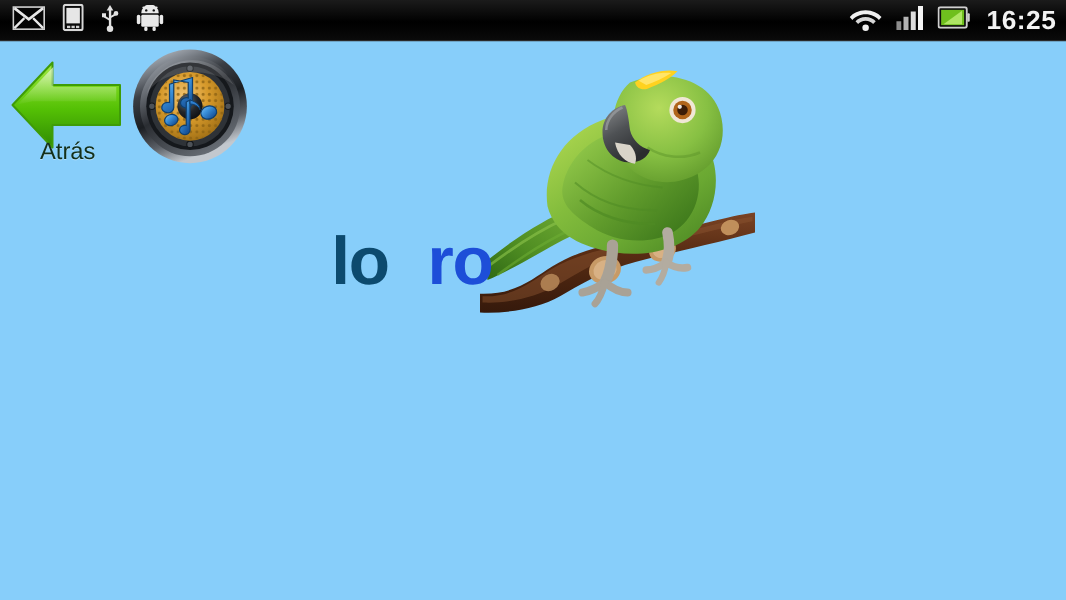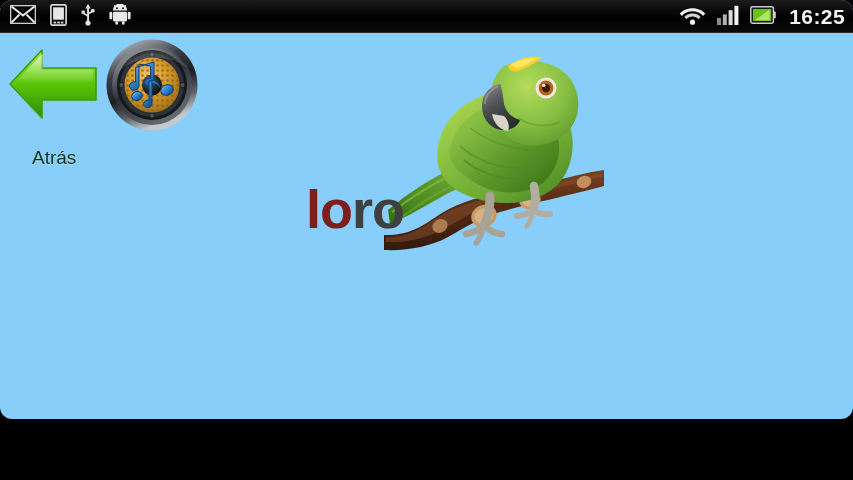--- a/index.html
+++ b/index.html
@@ -6,24 +6,23 @@
     margin: 0;
     padding: 0;
     background: #000;
   }
   body {
     font-family: "Liberation Sans", sans-serif;
   }
   #screen {
     position: relative;
     width: 853px;
-    height: 419px;
+    height: 480px;
     overflow: hidden;
     background: #87ceFA;
-    border-radius: 12px;
   }
 
   
   #status-bar {
     position: absolute;
     left: 0; top: 0;
     width: 853px;
     height: 33px;
     background: linear-gradient(to bottom, #ララ 0%, #000 100%);
     background: linear-gradient(to bottom, #1b1b1b 0%, #000000 55%, #0a0a0a 100%);
@@ -67,21 +66,20 @@
   }
   #back-label {
     position: absolute;
     left: 28px;
     top: 71px;
     font-size: 19px;
     color: #14301a;
     font-family: "Liberation Sans", sans-serif;
     pointer-events: none;
     text-shadow: 0 1px 0 rgba(255,255,255,0.35);
-    margin-top: 36px;
   }
 
   
   #sound-button {
     position: absolute;
     left: 105px; top: 38px;
     width: 94px;
     height: 94px;
     cursor: pointer;
   }
@@ -91,22 +89,22 @@
     position: absolute;
     left: 265px;
     top: 182px;
     font-size: 54px;
     font-weight: bold;
     font-family: "Liberation Sans", sans-serif;
     line-height: 1;
     letter-spacing: -1px;
     white-space: nowrap;
   }
-  #word .hl { color: #7f1d1d; margin-left: 41px; }
-  #word .rest { color: #404040; }
+  #word .hl { color: #0c4a6e; }
+  #word .rest { color: #1d4ed8; margin-left: 31px; }
 
   
   #picture {
     position: absolute;
     left: 378px;
     top: 30px;
     width: 232px;
     height: 232px;
   }
 

